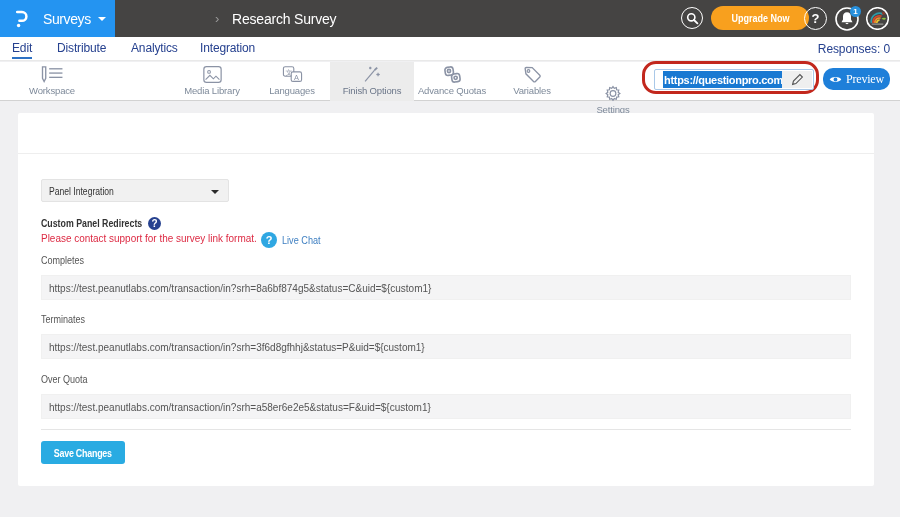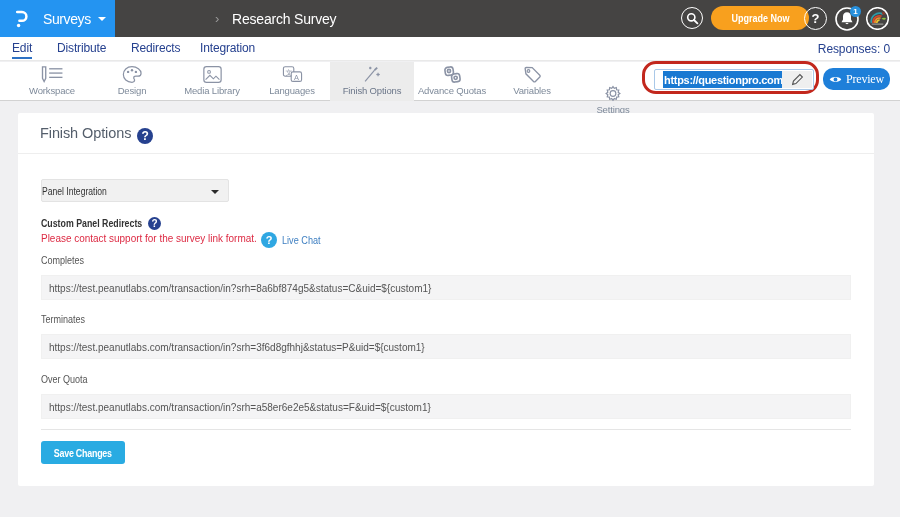--- a/index.html
+++ b/index.html
@@ -42,21 +42,21 @@
   #urlsel { background:#1979d2; color:#fff; font-size:11px; font-weight:bold; letter-spacing:-0.3px; padding:2.5px 0 2.5px 1px; margin-left:8px; white-space:nowrap; max-width:122px; overflow:hidden; }
   #pencilbox { position:absolute; right:1px; top:1px; bottom:1px; width:30px; background:#efefef; display:flex; align-items:center; justify-content:center; }
   #preview { position:absolute; left:823px; top:68px; width:67px; height:22px; background:#1e7fd9; border-radius:10px; color:#fff; font-size:12px; letter-spacing:-0.2px; display:flex; align-items:center; justify-content:center; gap:4px;font-family:Liberation Serif, serif; }
 
   
   #card { position:absolute; left:18px; top:113px; width:856px; height:373px; background:#fff; border-radius:2px; }
   #h1 { position:absolute; left:22px; top:12px; font-size:14.5px; letter-spacing:-0.1px; color:#545e6b; }
   .qmark { display:inline-block; width:15px; height:15px; background:#26418f; color:#fff; border-radius:50%; font-size:11px; font-weight:bold; text-align:center; line-height:15px; vertical-align:1px; margin-left:6px; }
   #hr1 { position:absolute; left:0; top:40px; width:856px; height:1px; background:#eee; }
 
-  #dropdown { position:absolute; left:23px; top:66px; width:188px; height:23px; background:#f1f1f1; border:1px solid #e3e3e3; border-radius:2px; font-size:11px; color:#333; display:flex; align-items:center; }
+  #dropdown { position:absolute; left:23px; top:66px; width:188px; height:23px; background:#f1f1f1; border:1px solid #e3e3e3; border-radius:2px; font-size:11px; color:#333; display:flex; align-items:center; padding-left:7px; }
   #ddcaret { position:absolute; right:9px; top:9.5px; width:0; height:0; border-left:4px solid transparent; border-right:4px solid transparent; border-top:4.5px solid #2b2b2b; }
 
   #cpr { position:absolute; left:23px; top:104px; font-size:11px; font-weight:bold; color:#333; }
   #redline { position:absolute; left:23px; top:119px; font-size:11px; color:#dd2a43; }
   #bluechat2 { position:absolute; left:243px; top:119px; width:16px; height:16px; background:#2fa7e2; color:#fff; border-radius:50%; font-size:11px; font-weight:bold; text-align:center; line-height:16px; }
   #livechat2 { position:absolute; left:264px; top:121px; font-size:11px; color:#3e7fc1; }
 
   .flabel { position:absolute; left:23px; font-size:11px; color:#555; }
   .finput { position:absolute; left:23px; width:810px; height:25px; background:#f4f4f5; border:1px solid #f0f0f0; font-size:11.5px; color:#555; display:flex; align-items:center; padding-left:7px; }
   #hr2 { position:absolute; left:23px; top:316px; width:810px; height:1px; background:#e5e5e5; }
@@ -106,45 +106,36 @@
       <circle cx="17.5" cy="6.2" r="1.5" fill="#8a3c2e"></circle>
       <path d="M15.5 11.5 q3-1.5 4.5 0 q-1.5 2.5 -4.5 0 z" fill="#8bc53f"></path>
       <rect x="5.5" y="16.4" width="12" height="1.3" rx="0.6" fill="#9a9a96"></rect>
     </svg>
   </div>
 </div>
 
 <div id="nav2">
   <span class="nlink" style="left:12px; border-bottom:2px solid #2d71c4; padding-bottom:2px;">Edit</span>
   <span class="nlink" style="left:57px">Distribute</span>
-  <span class="nlink" style="left:131px">Redirects</span>
+  <span class="nlink" style="left:131px">Analytics</span>
   <span class="nlink" style="left:200px">Integration</span>
   <span id="responses">Responses: 0</span>
 </div>
 
 <div id="toolbar">
   <div class="titem" style="left:11px">
     <svg width="24" height="19" viewBox="0 0 24 20">
         <g fill="none" stroke="#8b93a5" stroke-width="1.4">
           <line x1="9" y1="4" x2="23" y2="4"></line>
           <line x1="9" y1="8.5" x2="23" y2="8.5"></line>
           <line x1="9" y1="13" x2="23" y2="13"></line>
           <path d="M2 2 h3.4 v12 l-1.7 3.4 l-1.7-3.4 z"></path>
         </g>
       </svg>
     <div class="tlabel">Workspace</div>
-  </div>
-  <div class="titem" style="left:91px">
-    <svg width="22" height="19" viewBox="0 0 24 22">
-        <path d="M12 2 C6 2 2 6 2 11 c0 5 4 9 10 9 c2 0 3-1 3-2.5 c0-1-1-1.5-1-2.5 c0-1 1-2 2.5-2 H19 c2 0 3.5-1.5 3.5-3.5 C22.5 5.5 17.8 2 12 2 z" fill="none" stroke="#8b93a5" stroke-width="1.4"></path>
-        <circle cx="7.5" cy="8" r="1.4" fill="#8b93a5"></circle>
-        <circle cx="12" cy="6" r="1.4" fill="#8b93a5"></circle>
-        <circle cx="16.5" cy="8" r="1.4" fill="#8b93a5"></circle>
-      </svg>
-    <div class="tlabel">Design</div>
   </div>
   <div class="titem" style="left:171px">
     <svg width="23" height="19" viewBox="0 0 24 22">
         <rect x="2" y="2" width="20" height="18" rx="3" fill="none" stroke="#8b93a5" stroke-width="1.4"></rect>
         <circle cx="8" cy="8" r="1.6" fill="none" stroke="#8b93a5" stroke-width="1.2"></circle>
         <path d="M4 17 l5-5 4 4 3-3 4 4" fill="none" stroke="#8b93a5" stroke-width="1.3"></path>
       </svg>
     <div class="tlabel">Media Library</div>
   </div>
   <div class="titem" style="left:251px">
@@ -209,21 +200,20 @@
 </div>
 <div id="preview">
   <svg width="13" height="9" viewBox="0 0 18 12">
       <path d="M1 6 C4 1.5 14 1.5 17 6 C14 10.5 4 10.5 1 6 z" fill="#fff"></path>
       <circle cx="9" cy="6" r="2.6" fill="#1e7fd9"></circle>
     </svg>
   <span>Preview</span>
 </div>
 
 <div id="card">
-  <div id="h1">Finish Options <span class="qmark" style="width:16px;height:16px;line-height:16px;font-size:12px;margin-left:2px;vertical-align:-2px;">?</span></div>
   <div id="hr1"></div>
   <div id="dropdown">
       <span class="cx" style="transform:scaleX(0.78)">Panel Integration</span>
       <span id="ddcaret"></span>
     </div>
   <div id="cpr"><span class="cx" style="transform:scaleX(0.8)">Custom Panel Redirects</span></div>
   <span class="qmark" style="position:absolute;left:130px;top:104px;width:13px;height:13px;line-height:13px;font-size:10px;margin-left:0;">?</span>
   <div id="redline"><span class="cx" style="transform:scaleX(0.905)">Please contact support for the survey link format.</span></div>
   <div id="bluechat2">?</div>
   <div id="livechat2"><span class="cx" style="transform:scaleX(0.83)">Live Chat</span></div>

